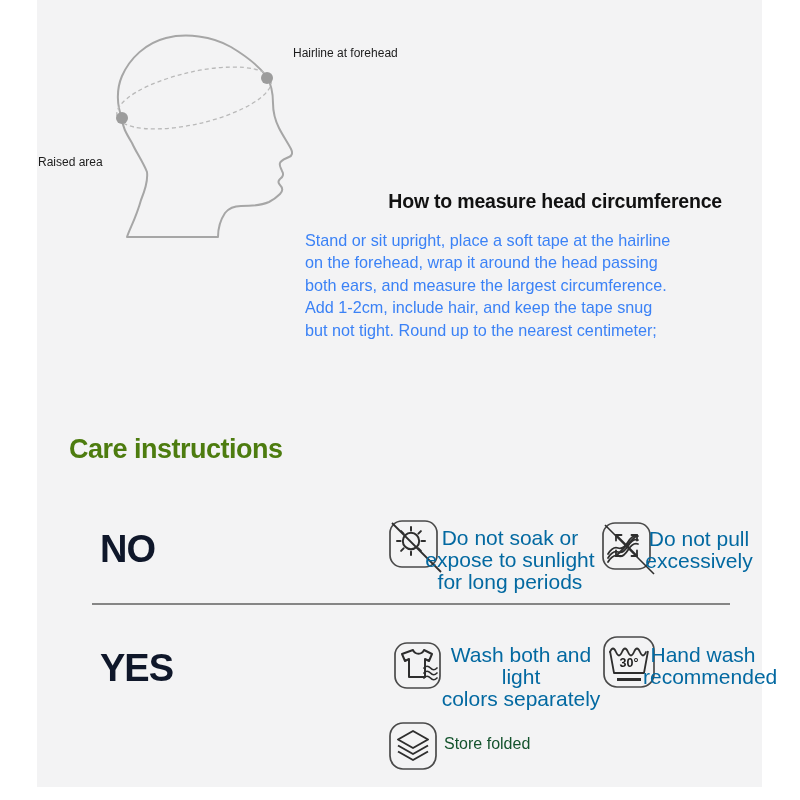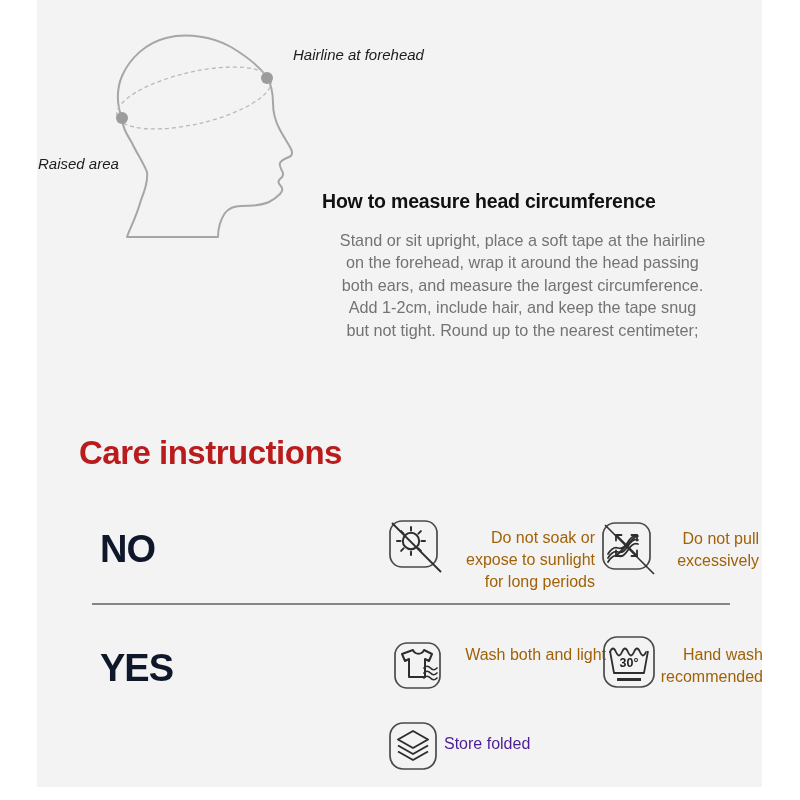--- a/index.html
+++ b/index.html
@@ -5,40 +5,40 @@
   html,body{margin:0;padding:0;}
   body{
     width:800px;height:800px;background:#ffffff;
     font-family:"Liberation Sans","DejaVu Sans",sans-serif;
     color:#1d1d1f;position:relative;overflow:hidden;
   }
   .stage{position:absolute;left:0;top:0;width:800px;height:800px;}
   .panel{position:absolute;left:37px;top:0;width:725px;height:787px;background:#f3f3f4;}
   .abs{position:absolute;}
   .diagram-svg{position:absolute;left:0;top:0;width:800px;height:400px;}
-  .diagram-label{font-size:15px;color:#1c1c1c;white-space:nowrap;font-style:italic;}
+  .diagram-label{font-size:12px;color:#1c1c1c;white-space:nowrap;}
   .measure-title{
-    left:322px;top:190px;width:400px;text-align:left;
+    left:322px;top:190px;width:400px;text-align:right;
     font-size:19.5px;font-weight:800;color:#111;letter-spacing:-0.2px;
   }
   .measure-body{
-    left:305px;top:229px;width:435px;text-align:center;
-    font-size:16.2px;line-height:22.4px;color:#737373;
+    left:305px;top:229px;width:435px;
+    font-size:16.2px;line-height:22.4px;color:#3b82f6;
   }
   .care-heading{
-    left:79px;top:434px;font-size:33px;font-weight:900;color:#b91c1c;letter-spacing:-0.5px;
+    left:69px;top:434px;font-size:27px;font-weight:900;color:#4d7c0f;letter-spacing:-0.5px;
   }
   .care-flag{
     width:140px;text-align:left;font-weight:900;color:#0f172a;
     font-size:38px;line-height:38px;letter-spacing:-1px;
   }
   .care-text{
-    text-align:right;font-size:16px;line-height:21.8px;color:#a16207;
+    text-align:center;font-size:21px;line-height:21.8px;color:#0369a1;
   }
-  .store-text{font-size:16px;color:#4c1d95;}
+  .store-text{font-size:16px;color:#14532d;}
   .divider{position:absolute;left:92px;top:603px;width:638px;height:2px;background:#858585;}
   .icon-svg{position:absolute;}
   .icon-svg *{vector-effect:non-scaling-stroke;}
 </style>
 </head>
 <body>
 
 <div class="stage">
   <div class="panel"></div>
 
@@ -139,20 +139,21 @@
     <rect x="2" y="2" width="45" height="45" rx="12" fill="none" stroke="#4a4a4a" stroke-width="1.7"></rect>
     <path d="M20,9 C22,14 29,14 31,9 L39,13 L36,20 L32,18 L32,36 L16,36 L16,18 L12,20 L9,13 Z" fill="none" stroke="#2e2e2e" stroke-width="2" stroke-linejoin="round"></path>
     <g stroke="#2e2e2e" stroke-width="1.7" fill="none" stroke-linecap="round">
       <path d="M31,27 q3,-3.5 6.5,0 q3,3.5 6.5,0"></path>
       <path d="M31,32 q3,-3.5 6.5,0 q3,3.5 6.5,0"></path>
       <path d="M31,37 q3,-3.5 6.5,0 q3,3.5 6.5,0"></path>
     </g>
   </svg>
   <div class="abs care-text" style="left:436px;top:644px;width:170px;">
     <div>Wash both and light</div>
+    <div>colors separately</div>
   </div>
 
   <svg class="icon-svg" style="left:602px;top:635px;" width="54" height="54" viewBox="0 0 54 54">
     <rect x="2" y="2" width="50" height="50" rx="13" fill="none" stroke="#4a4a4a" stroke-width="1.7"></rect>
     <path d="M8,17 q3,-7 6,0 t6,0 t6,0 t6,0 t6,0 t6,0" fill="none" stroke="#2e2e2e" stroke-width="1.8" stroke-linecap="round"></path>
     <path d="M8,16 L12,38 L42,38 L46,16" fill="none" stroke="#2e2e2e" stroke-width="1.8" stroke-linejoin="round"></path>
     <text x="27" y="32" text-anchor="middle" font-size="12.5" font-weight="bold" fill="#1d1d1d" font-family="Liberation Sans, DejaVu Sans, sans-serif">30°</text>
     <line x1="15" y1="44.5" x2="39" y2="44.5" stroke="#2e2e2e" stroke-width="3"></line>
   </svg>
   <div class="abs care-text" style="left:643px;top:644px;width:120px;">

